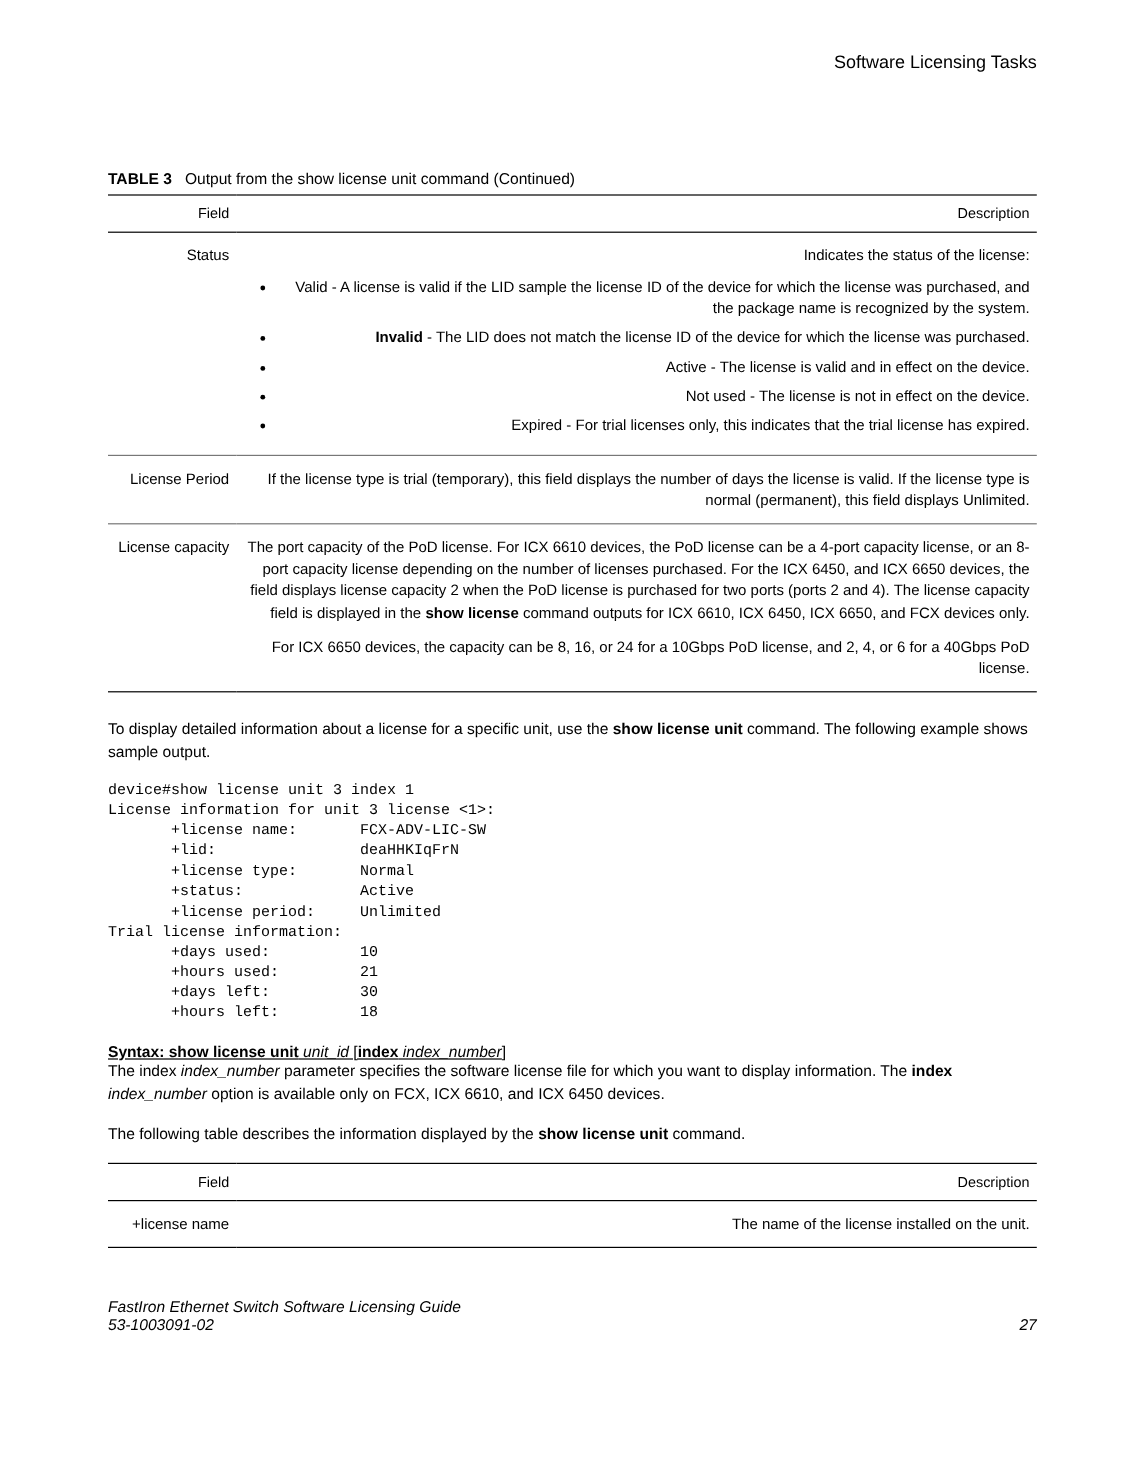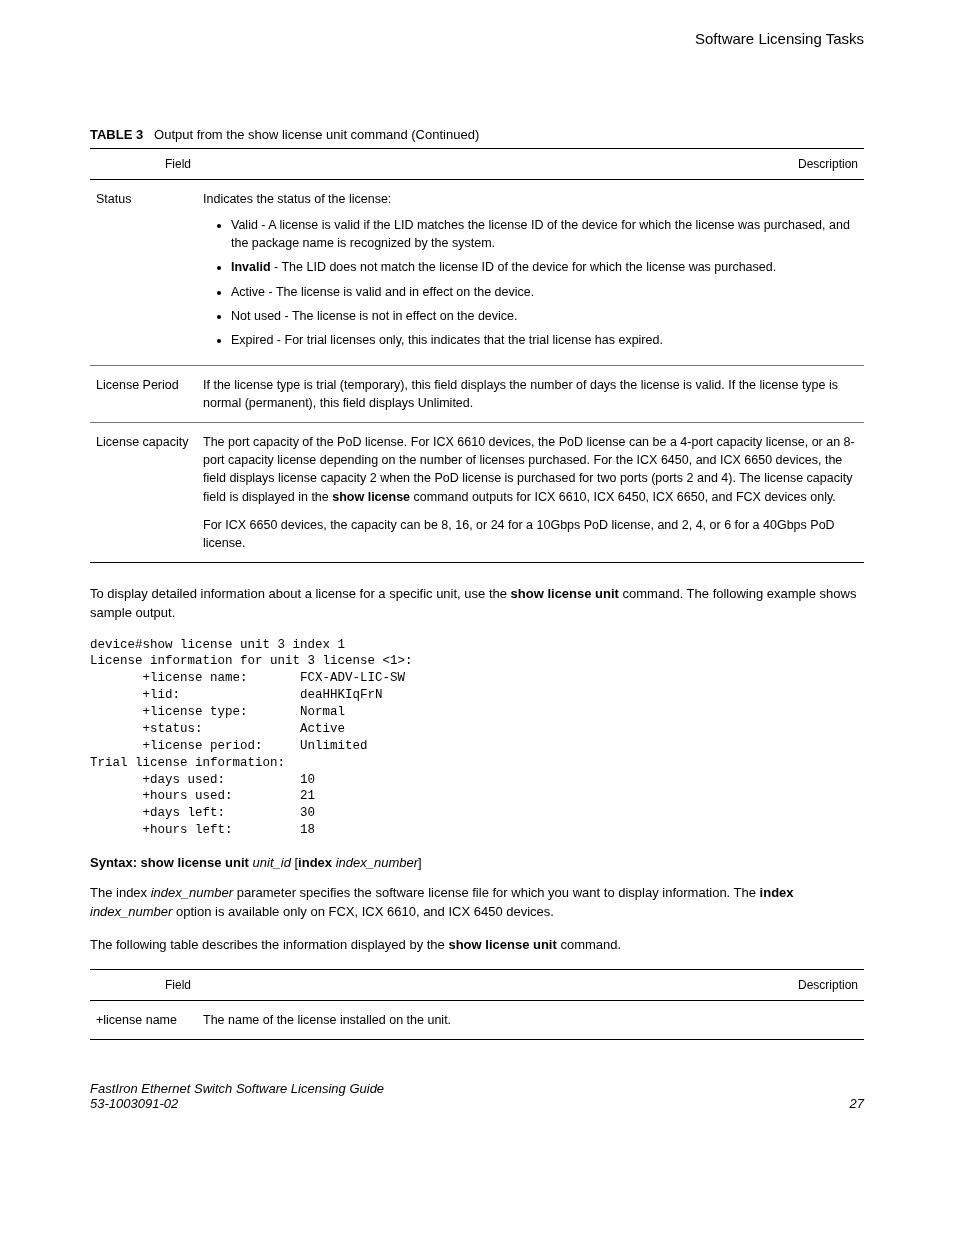--- a/index.html
+++ b/index.html
@@ -6,21 +6,21 @@
     margin: 0;
     font-family: Arial, Helvetica, sans-serif;
     font-size: 13px;
     color: #000;
     background: #fff;
   }
   .page {
     width: 954px;
     height: 1139px;
     box-sizing: border-box;
-    padding: 30px 90px 30px 90px;
+    padding: 44px 90px 30px 90px;
     position: relative;
   }
   .header-label {
     text-align: right;
     font-size: 15px;
     padding-bottom: 80px;
   }
   .table-caption {
     font-size: 13px;
     margin-bottom: 6px;
@@ -36,21 +36,21 @@
   }
   table.desc-table th {
     text-align: right;
     font-weight: normal;
     font-size: 12px;
     padding: 8px 6px;
     border-bottom: 1.5px solid #000;
     vertical-align: top;
   }
   table.desc-table td {
-    text-align: left;
+    text-align: right;
     font-size: 12.5px;
     padding: 10px 6px;
     border-bottom: 1px solid #777;
     vertical-align: top;
     line-height: 1.45;
   }
   table.desc-table tr:last-child td {
     border-bottom: 1.5px solid #000;
   }
   .col-field {
@@ -71,21 +71,21 @@
   }
   pre.codeblock {
     font-family: "Courier New", monospace;
     font-size: 12.5px;
     line-height: 1.35;
     white-space: pre;
     margin: 0 0 16px 0;
   }
   .syntax-line {
     font-size: 13px;
-    margin-bottom: 14px;
+    text-decoration: underline;
   }
   .footer {
     position: absolute;
     bottom: 28px;
     left: 90px;
     right: 90px;
     font-style: italic;
     font-size: 13px;
     display: flex;
     justify-content: space-between;
@@ -112,21 +112,21 @@
         <th class="col-field">Field</th>
         <th>Description</th>
       </tr>
     </thead>
     <tbody>
       <tr>
         <td>Status</td>
         <td>
           <span>Indicates the status of the license:</span>
           <ul class="bullets">
-            <li>Valid - A license is valid if the LID matches the license ID of the device for which the license was purchased, and the package name is recognized by the system.</li>
+            <li>Valid - A license is valid if the LID sample the license ID of the device for which the license was purchased, and the package name is recognized by the system.</li>
             <li><span class="strong">Invalid</span><span> - The LID does not match the license ID of the device for which the license was purchased.</span></li>
             <li>Active - The license is valid and in effect on the device.</li>
             <li>Not used - The license is not in effect on the device.</li>
             <li>Expired - For trial licenses only, this indicates that the trial license has expired.</li>
           </ul>
         </td>
       </tr>
       <tr>
         <td>License Period</td>
         <td>If the license type is trial (temporary), this field displays the number of days the license is valid. If the license type is normal (permanent), this field displays Unlimited.</td>

